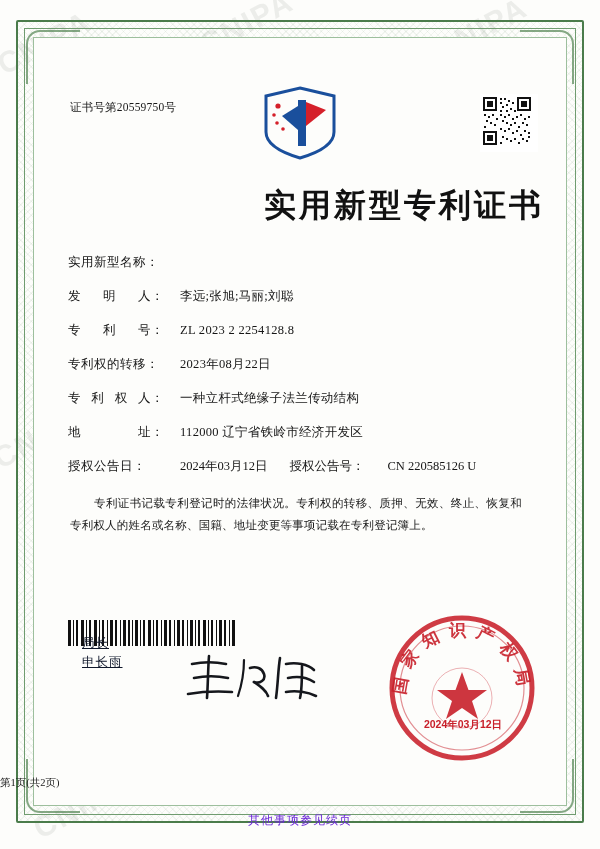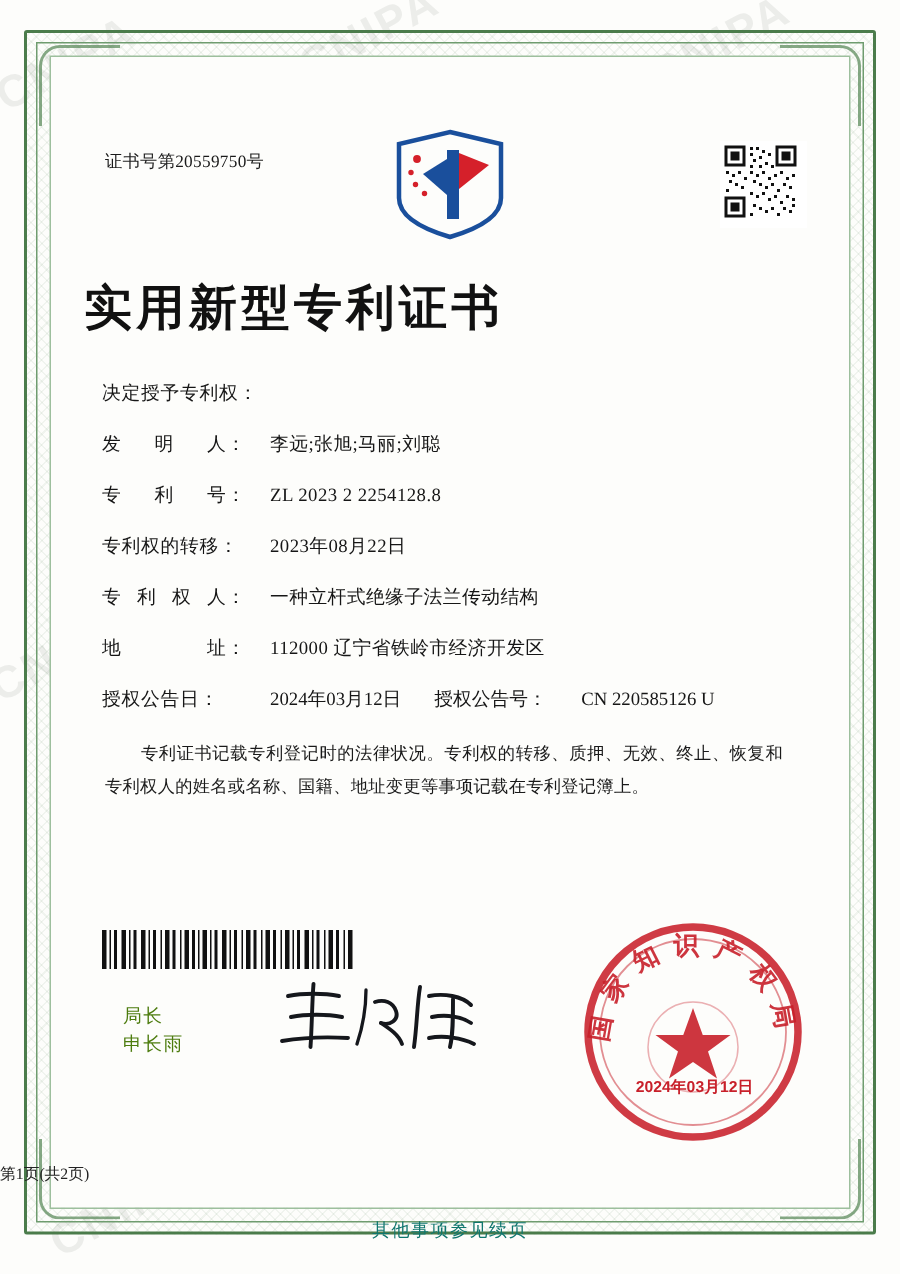--- a/index.html
+++ b/index.html
@@ -119,21 +119,21 @@
     position: absolute;
     right: 6px;
     top: 8px;
     width: 54px;
     height: 54px;
     background: #ffffff;
     padding: 2px;
   }
 
   .title {
-    text-align: left;
+    text-align: right;
     font-size: 32px;
     font-weight: bold;
     letter-spacing: 3px;
     color: #111111;
     margin-top: 6px;
     margin-bottom: 26px;
     font-family: "DejaVu Serif", serif;
   }
 
   .field {
@@ -185,25 +185,26 @@
     left: 68px;
     top: 620px;
     width: 168px;
     height: 26px;
   }
 
   
   .sig-block {
     position: absolute;
     left: 82px;
-    top: 668px;
+    top: 634px;
     font-size: 12.5px;
     line-height: 1.55;
-    color: #4d7c0f;
+    color: #0f172a;
     letter-spacing: 1px;
+    text-decoration: underline;
   }
   .handwriting {
     position: absolute;
     left: 182px;
     top: 650px;
     width: 140px;
     height: 56px;
   }
 
   
@@ -235,21 +236,21 @@
     font-size: 10.5px;
     color: #222;
   }
   .footer-note {
     position: absolute;
     left: 0;
     right: 0;
     top: 812px;
     text-align: center;
     font-size: 12px;
-    color: #0f766e;
+    color: #6d28d9;
     letter-spacing: 1px;
   }
 </style>
 </head>
 <body>
 
 <div class="page">
 
   <div class="wm" style="left:-6px; top:26px; font-size:30px;">CNIPA</div>
   <div class="wm" style="left:196px; top:6px; font-size:30px;">CNIPA</div>
@@ -355,21 +356,21 @@
               <rect x="18" y="46" width="2" height="2"></rect>
               <rect x="46" y="40" width="2" height="2"></rect>
           </g>
         </svg>
       </div>
     </div>
 
     <div class="title">实用新型专利证书</div>
 
     <div class="field">
-      <span class="lbl">决定授予专利权：</span>
+      <span class="lbl">实用新型名称：</span>
     </div>
 
     <div class="field">
       <span class="lbl spread">
         <span>发</span>
         <span>明</span>
         <span>人：</span>
       </span>
       <span class="val">李远;张旭;马丽;刘聪</span>
     </div>

